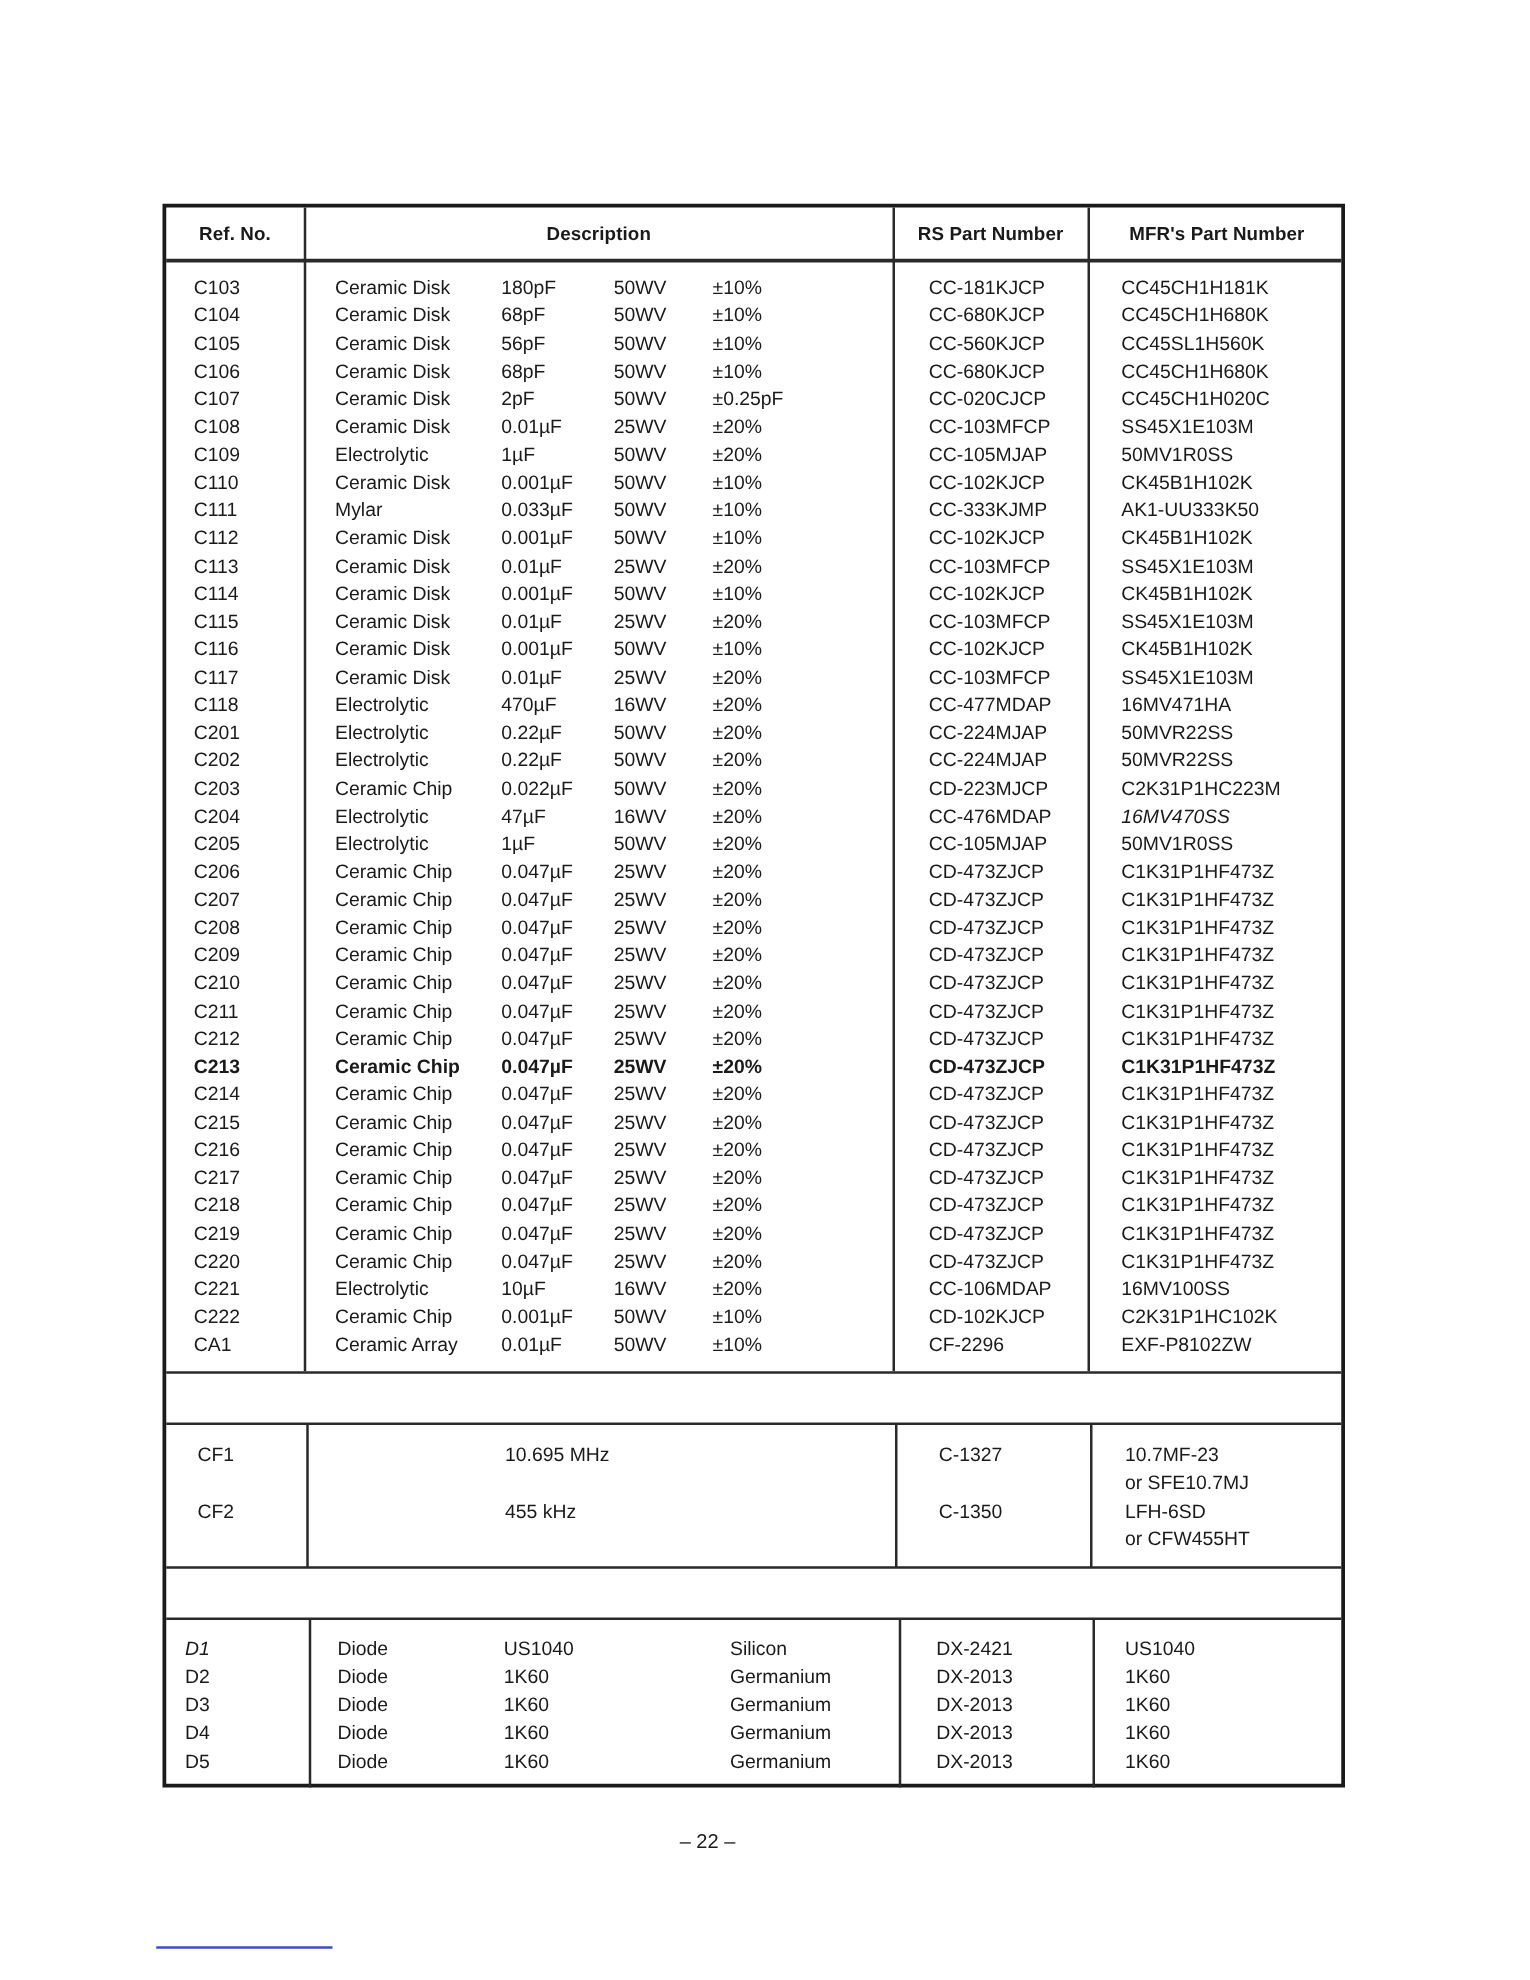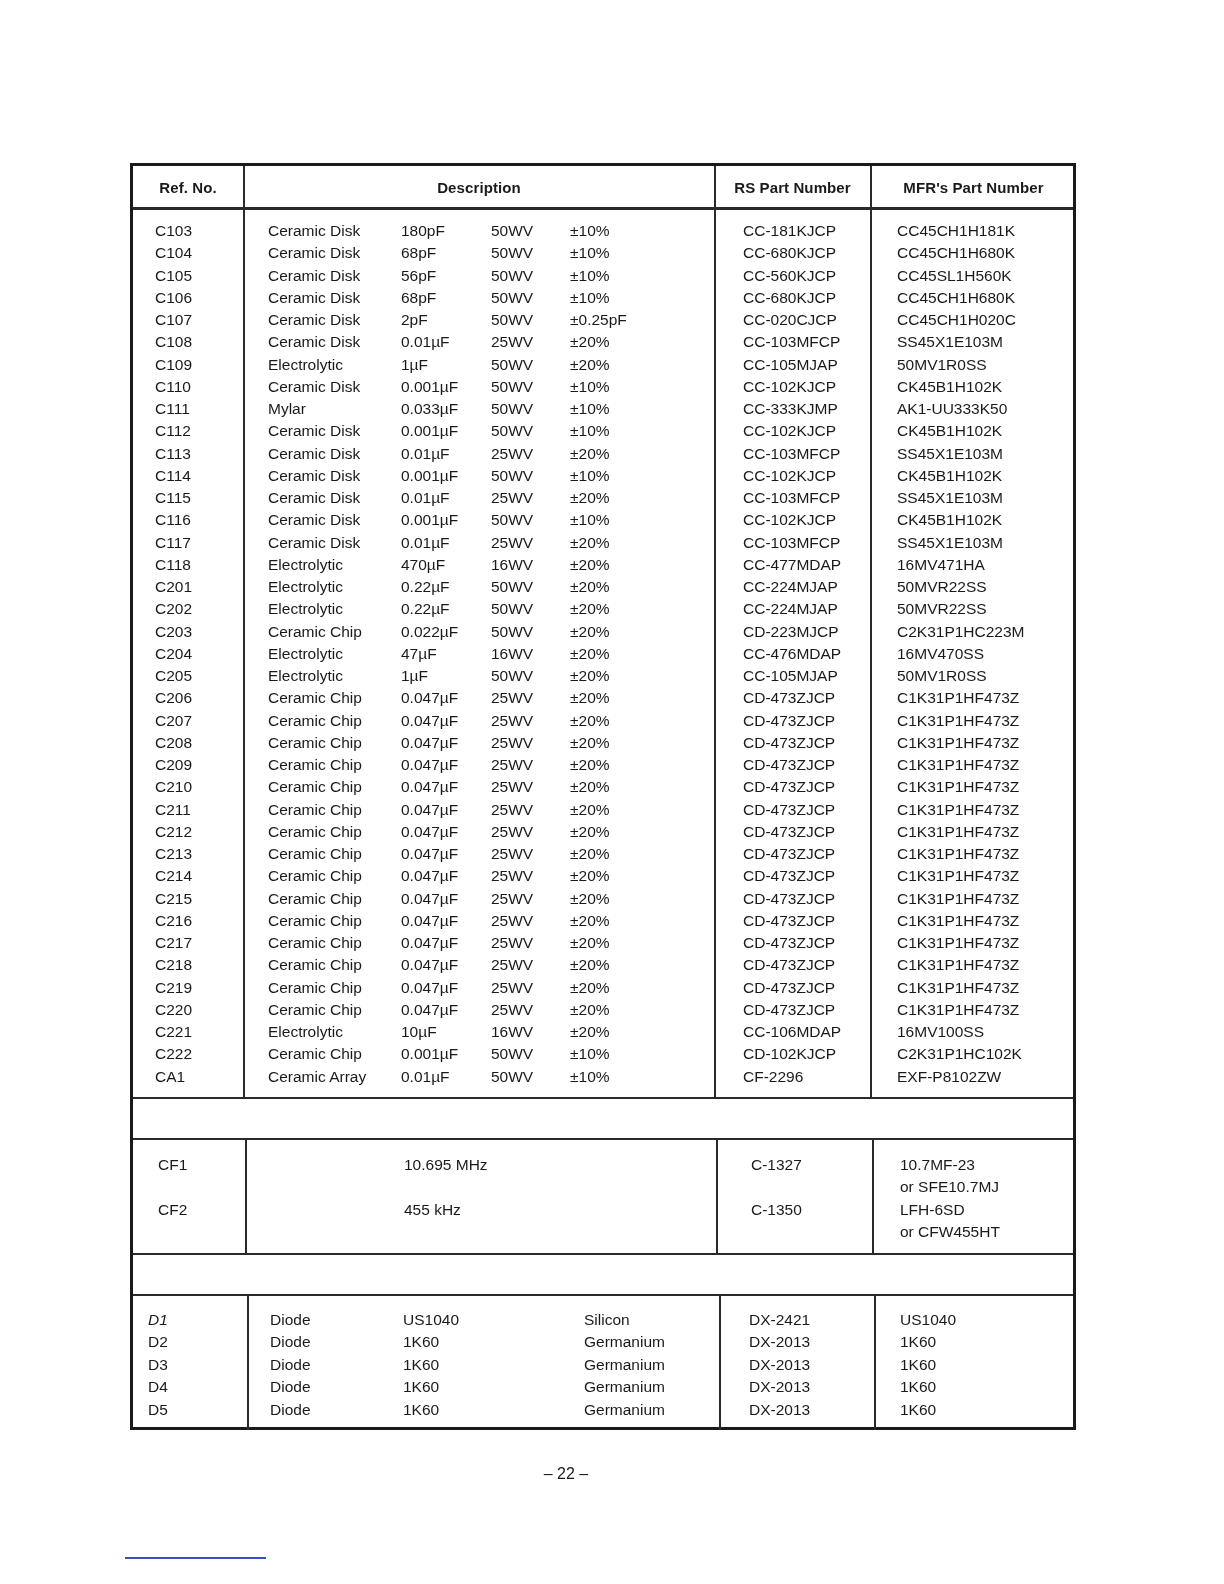--- a/index.html
+++ b/index.html
@@ -207,21 +207,21 @@
         <span style="left: 610px;">CD-223MJCP</span>
         <span style="left: 764px;">C2K31P1HC223M</span>
       </div>
       <div class="row" style="top: 478.75px;">
         <span style="left: 22px;">C204</span>
         <span style="left: 135px;">Electrolytic</span>
         <span style="left: 268px;">47µF</span>
         <span style="left: 358px;">16WV</span>
         <span style="left: 437px;">±20%</span>
         <span style="left: 610px;">CC-476MDAP</span>
-        <span style="left: 764px;">16MV470SS</span>
+        <span style="left: 764px; font-style: italic;">16MV470SS</span>
       </div>
       <div class="row" style="top: 501px;">
         <span style="left: 22px;">C205</span>
         <span style="left: 135px;">Electrolytic</span>
         <span style="left: 268px;">1µF</span>
         <span style="left: 358px;">50WV</span>
         <span style="left: 437px;">±20%</span>
         <span style="left: 610px;">CC-105MJAP</span>
         <span style="left: 764px;">50MV1R0SS</span>
       </div>
@@ -281,21 +281,21 @@
       </div>
       <div class="row" style="top: 656.75px;">
         <span style="left: 22px;">C212</span>
         <span style="left: 135px;">Ceramic Chip</span>
         <span style="left: 268px;">0.047µF</span>
         <span style="left: 358px;">25WV</span>
         <span style="left: 437px;">±20%</span>
         <span style="left: 610px;">CD-473ZJCP</span>
         <span style="left: 764px;">C1K31P1HF473Z</span>
       </div>
-      <div class="row" style="top: 679px;">
+      <div class="row" style="top: 679px; font-weight: bold;">
         <span style="left: 22px;">C213</span>
         <span style="left: 135px;">Ceramic Chip</span>
         <span style="left: 268px;">0.047µF</span>
         <span style="left: 358px;">25WV</span>
         <span style="left: 437px;">±20%</span>
         <span style="left: 610px;">CD-473ZJCP</span>
         <span style="left: 764px;">C1K31P1HF473Z</span>
       </div>
       <div class="row" style="top: 701.25px;">
         <span style="left: 22px;">C214</span>

